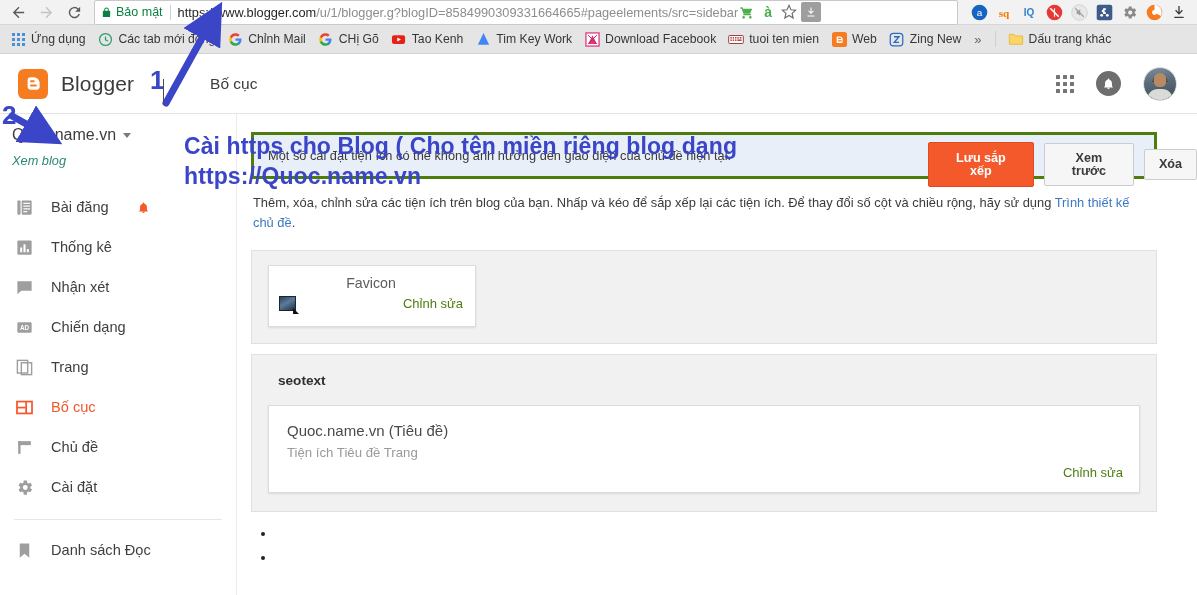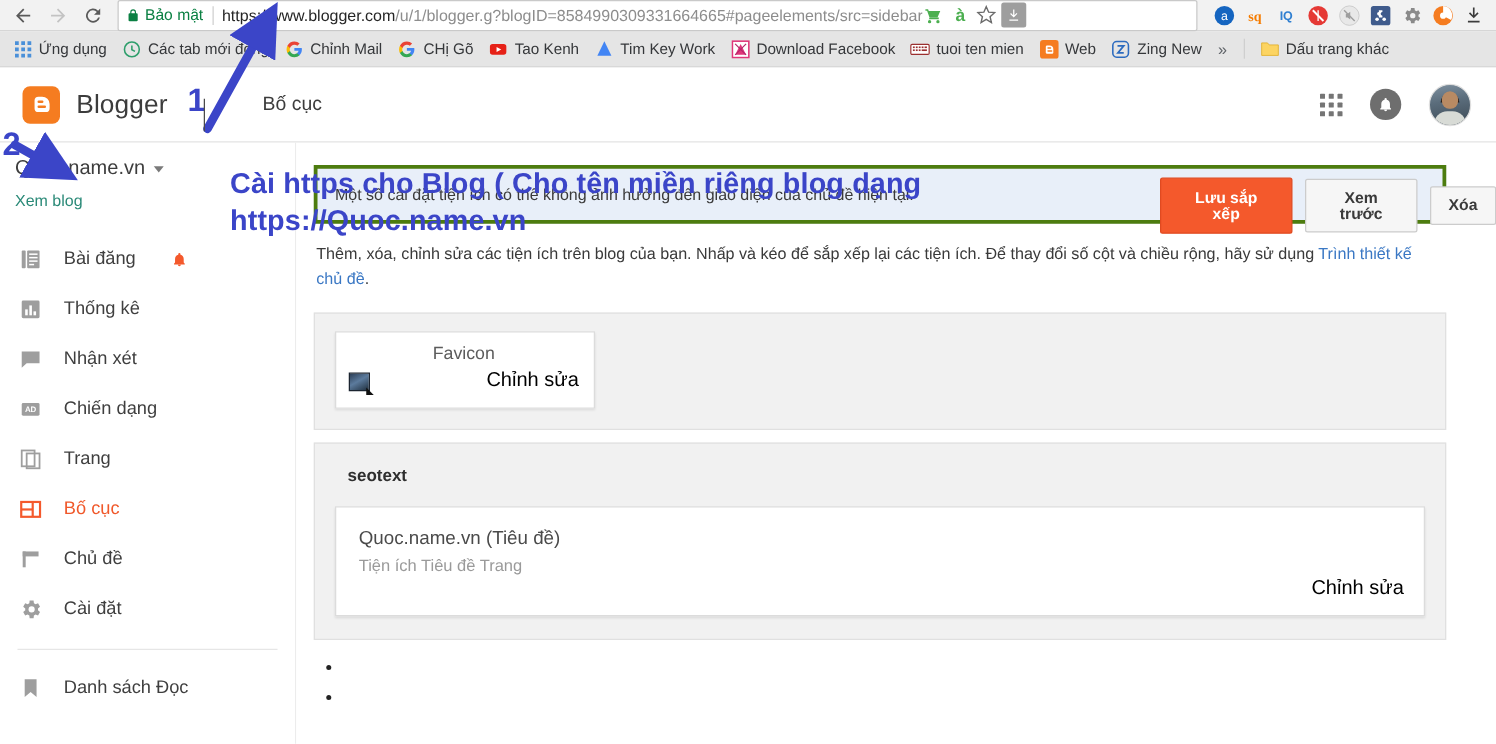--- a/index.html
+++ b/index.html
@@ -150,21 +150,21 @@
     padding-top: 12px;
     border-right: 1px solid #ececec;
   }
   .blog-title-row {
     display:flex; align-items:center; gap:7px;
     padding: 0 0 0 12px;
   }
   .blog-title { font-size: 16px; color: #3d3d3d; }
   .caret { width:0;height:0;border-left:4.5px solid transparent;border-right:4.5px solid transparent;border-top:5px solid #7a7a7a;}
   .view-blog {
-    color: #2b8a78; font-size: 12.8px; padding: 9px 0 0 12px; display:block;
+    color: #2b8a78; font-size: 12.8px; padding: 9px 0 0 12px; display:block;font-style:italic;
   }
   .side-list { margin-top: 19px; }
   .side-item {
     display: flex; align-items: center; gap: 16px;
     height: 40px; padding-left: 14px;
     font-size: 14.6px; color: #3f3f3f;
   }
   .side-item.active { color: #f0582a; }
   .side-ico { width: 21px; height: 21px; flex:0 0 auto; display:flex;align-items:center;justify-content:center; }
   .side-divider { height:1px; background:#e6e6e6; margin: 12px 14px 10px 14px; }
@@ -213,21 +213,21 @@
   .fav-img {
     width: 17px; height: 15px;
     background: linear-gradient(150deg,#2c3f57 0%,#5c7b9d 45%,#20303f 100%);
     border: 1px solid #1b2430;
     position: relative;
   }
   .fav-img:after {
     content:""; position:absolute; right:-4px; bottom:-4px;
     width:0;height:0;border-left:6px solid #111;border-top:6px solid transparent;
   }
-  .edit-link { color: #000000; font-size: 16px; text-decoration:none; }
+  .edit-link { color: #4d7c0f; font-size: 13px; text-decoration:none; }
 
   .section-box-2 { margin-top: 10px; padding: 14px 16px 18px 16px; }
   .section-label {
     font-size: 13.6px; color: #2f2f2f; font-weight: bold;
     padding: 4px 0 0 10px;
   }
   .title-widget {
     margin-top: 17px;
     padding: 16px 18px 14px 18px;
     min-height: 88px;

